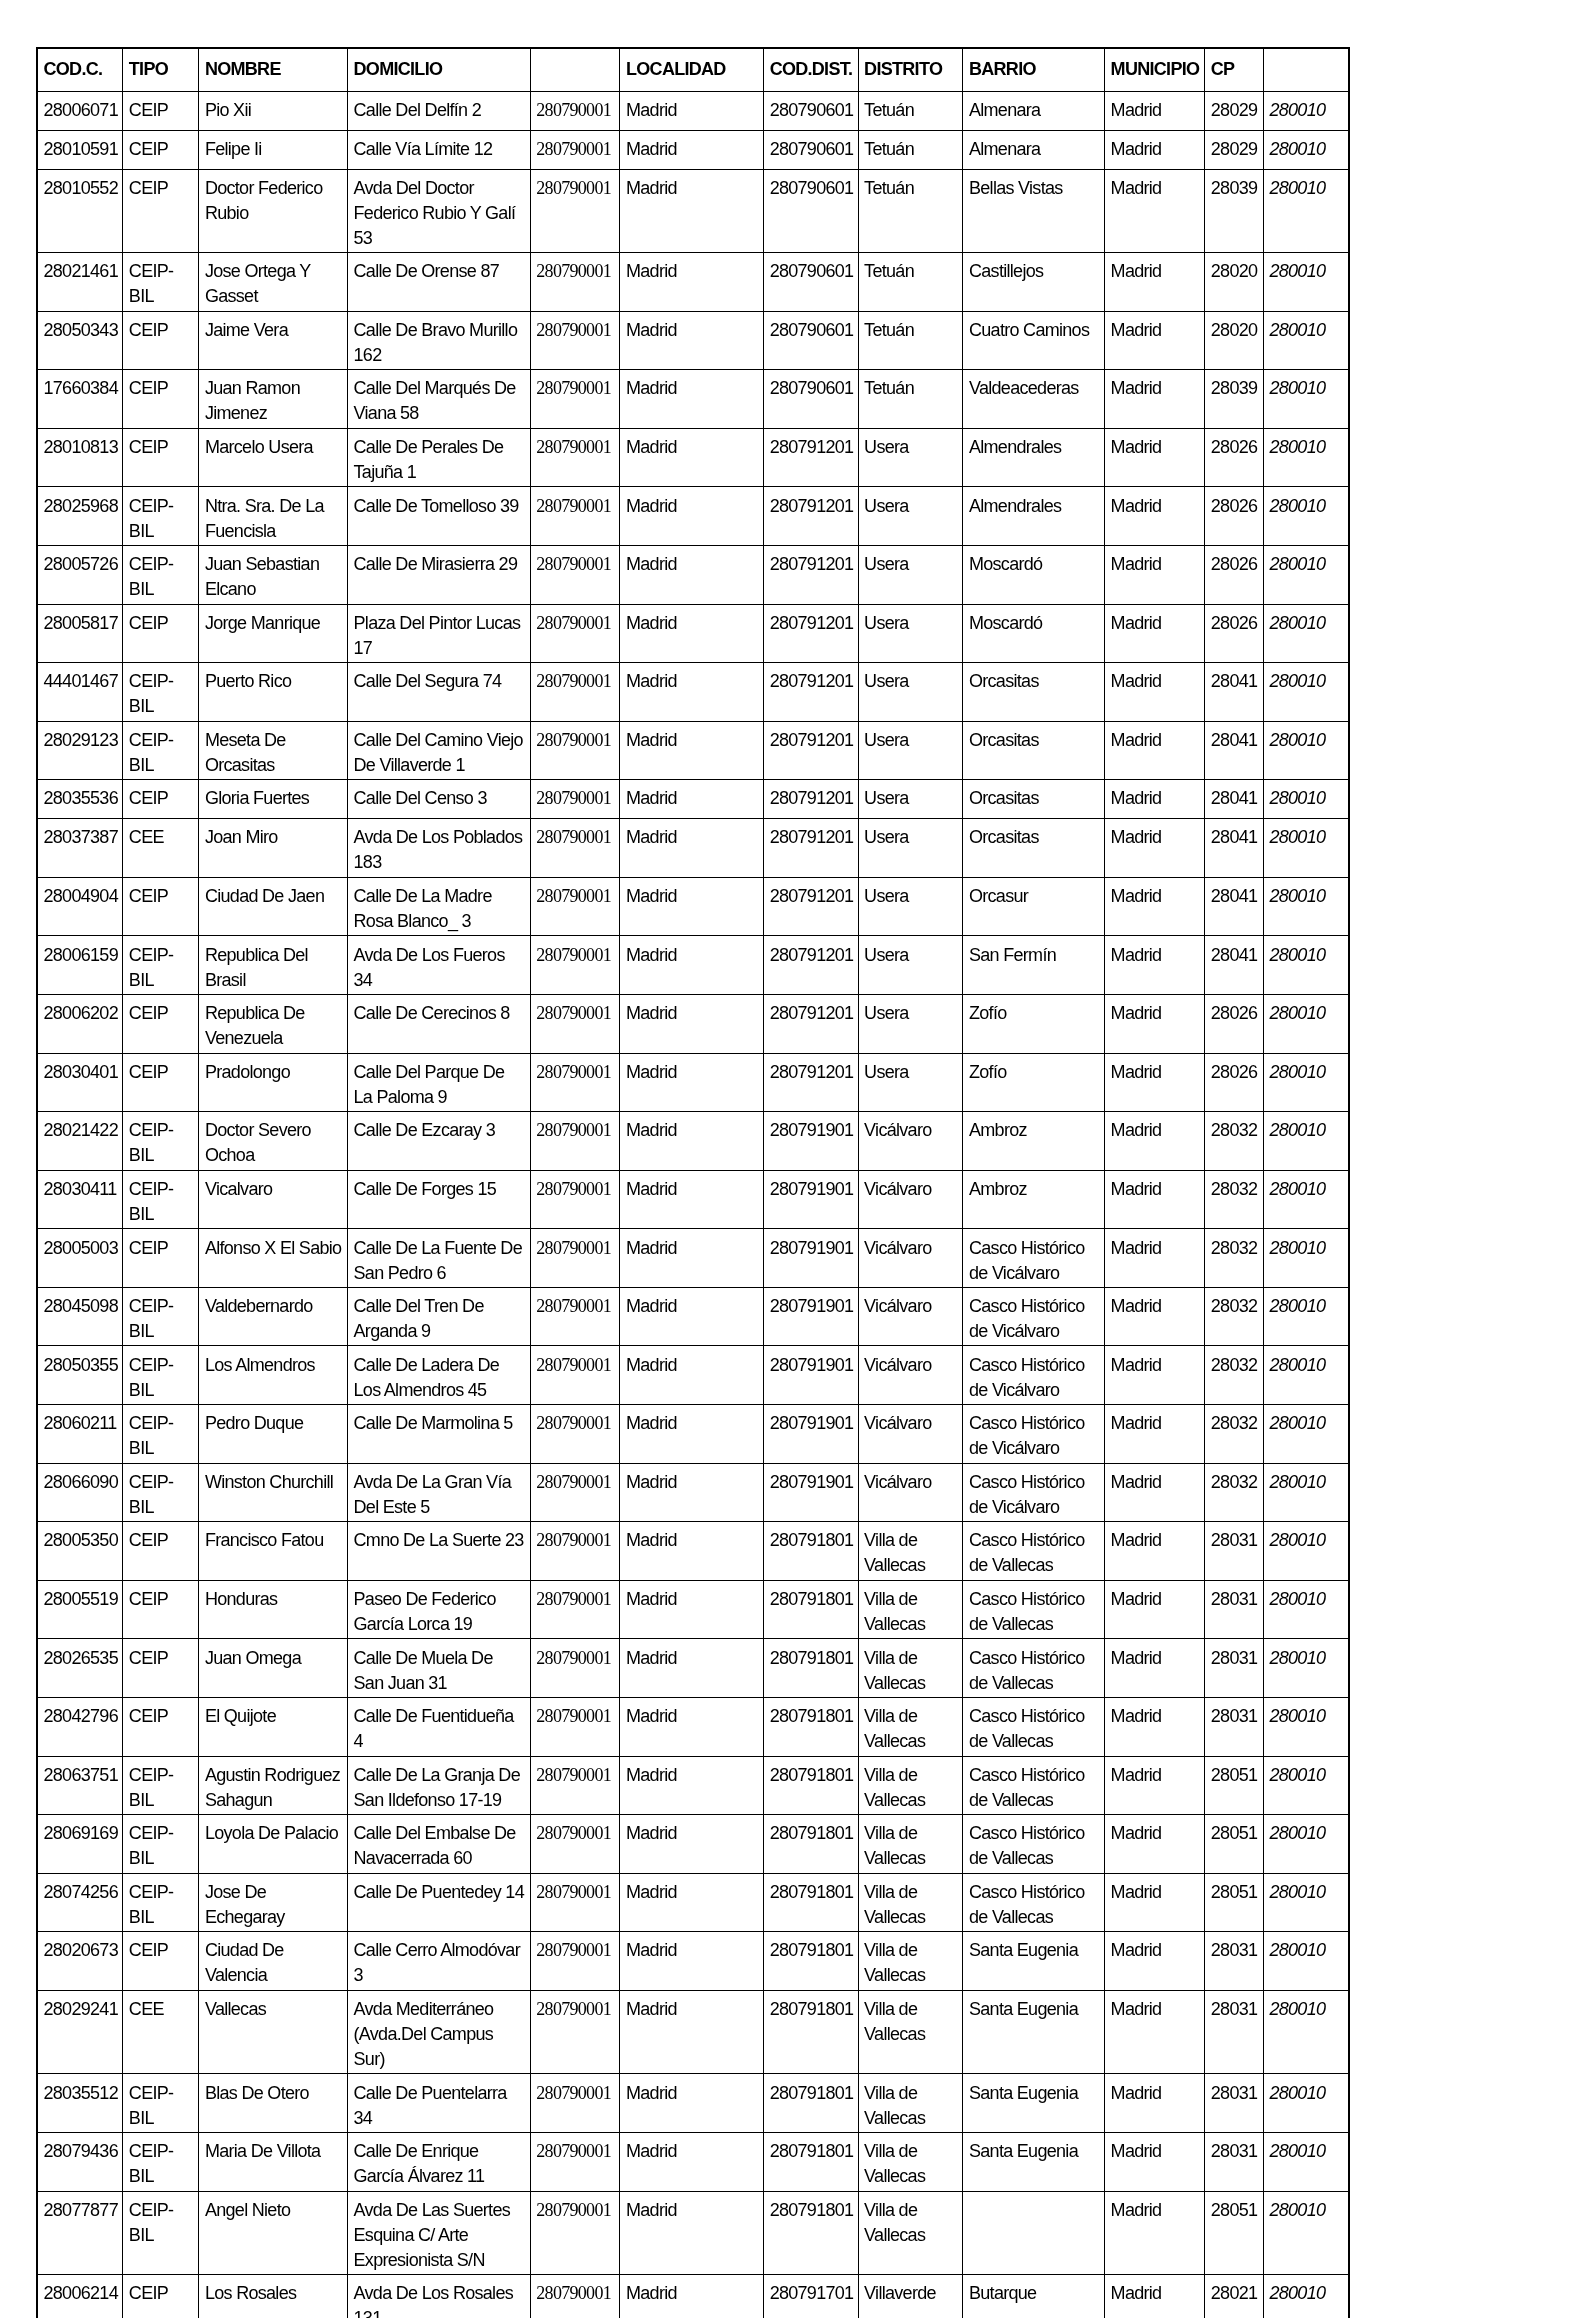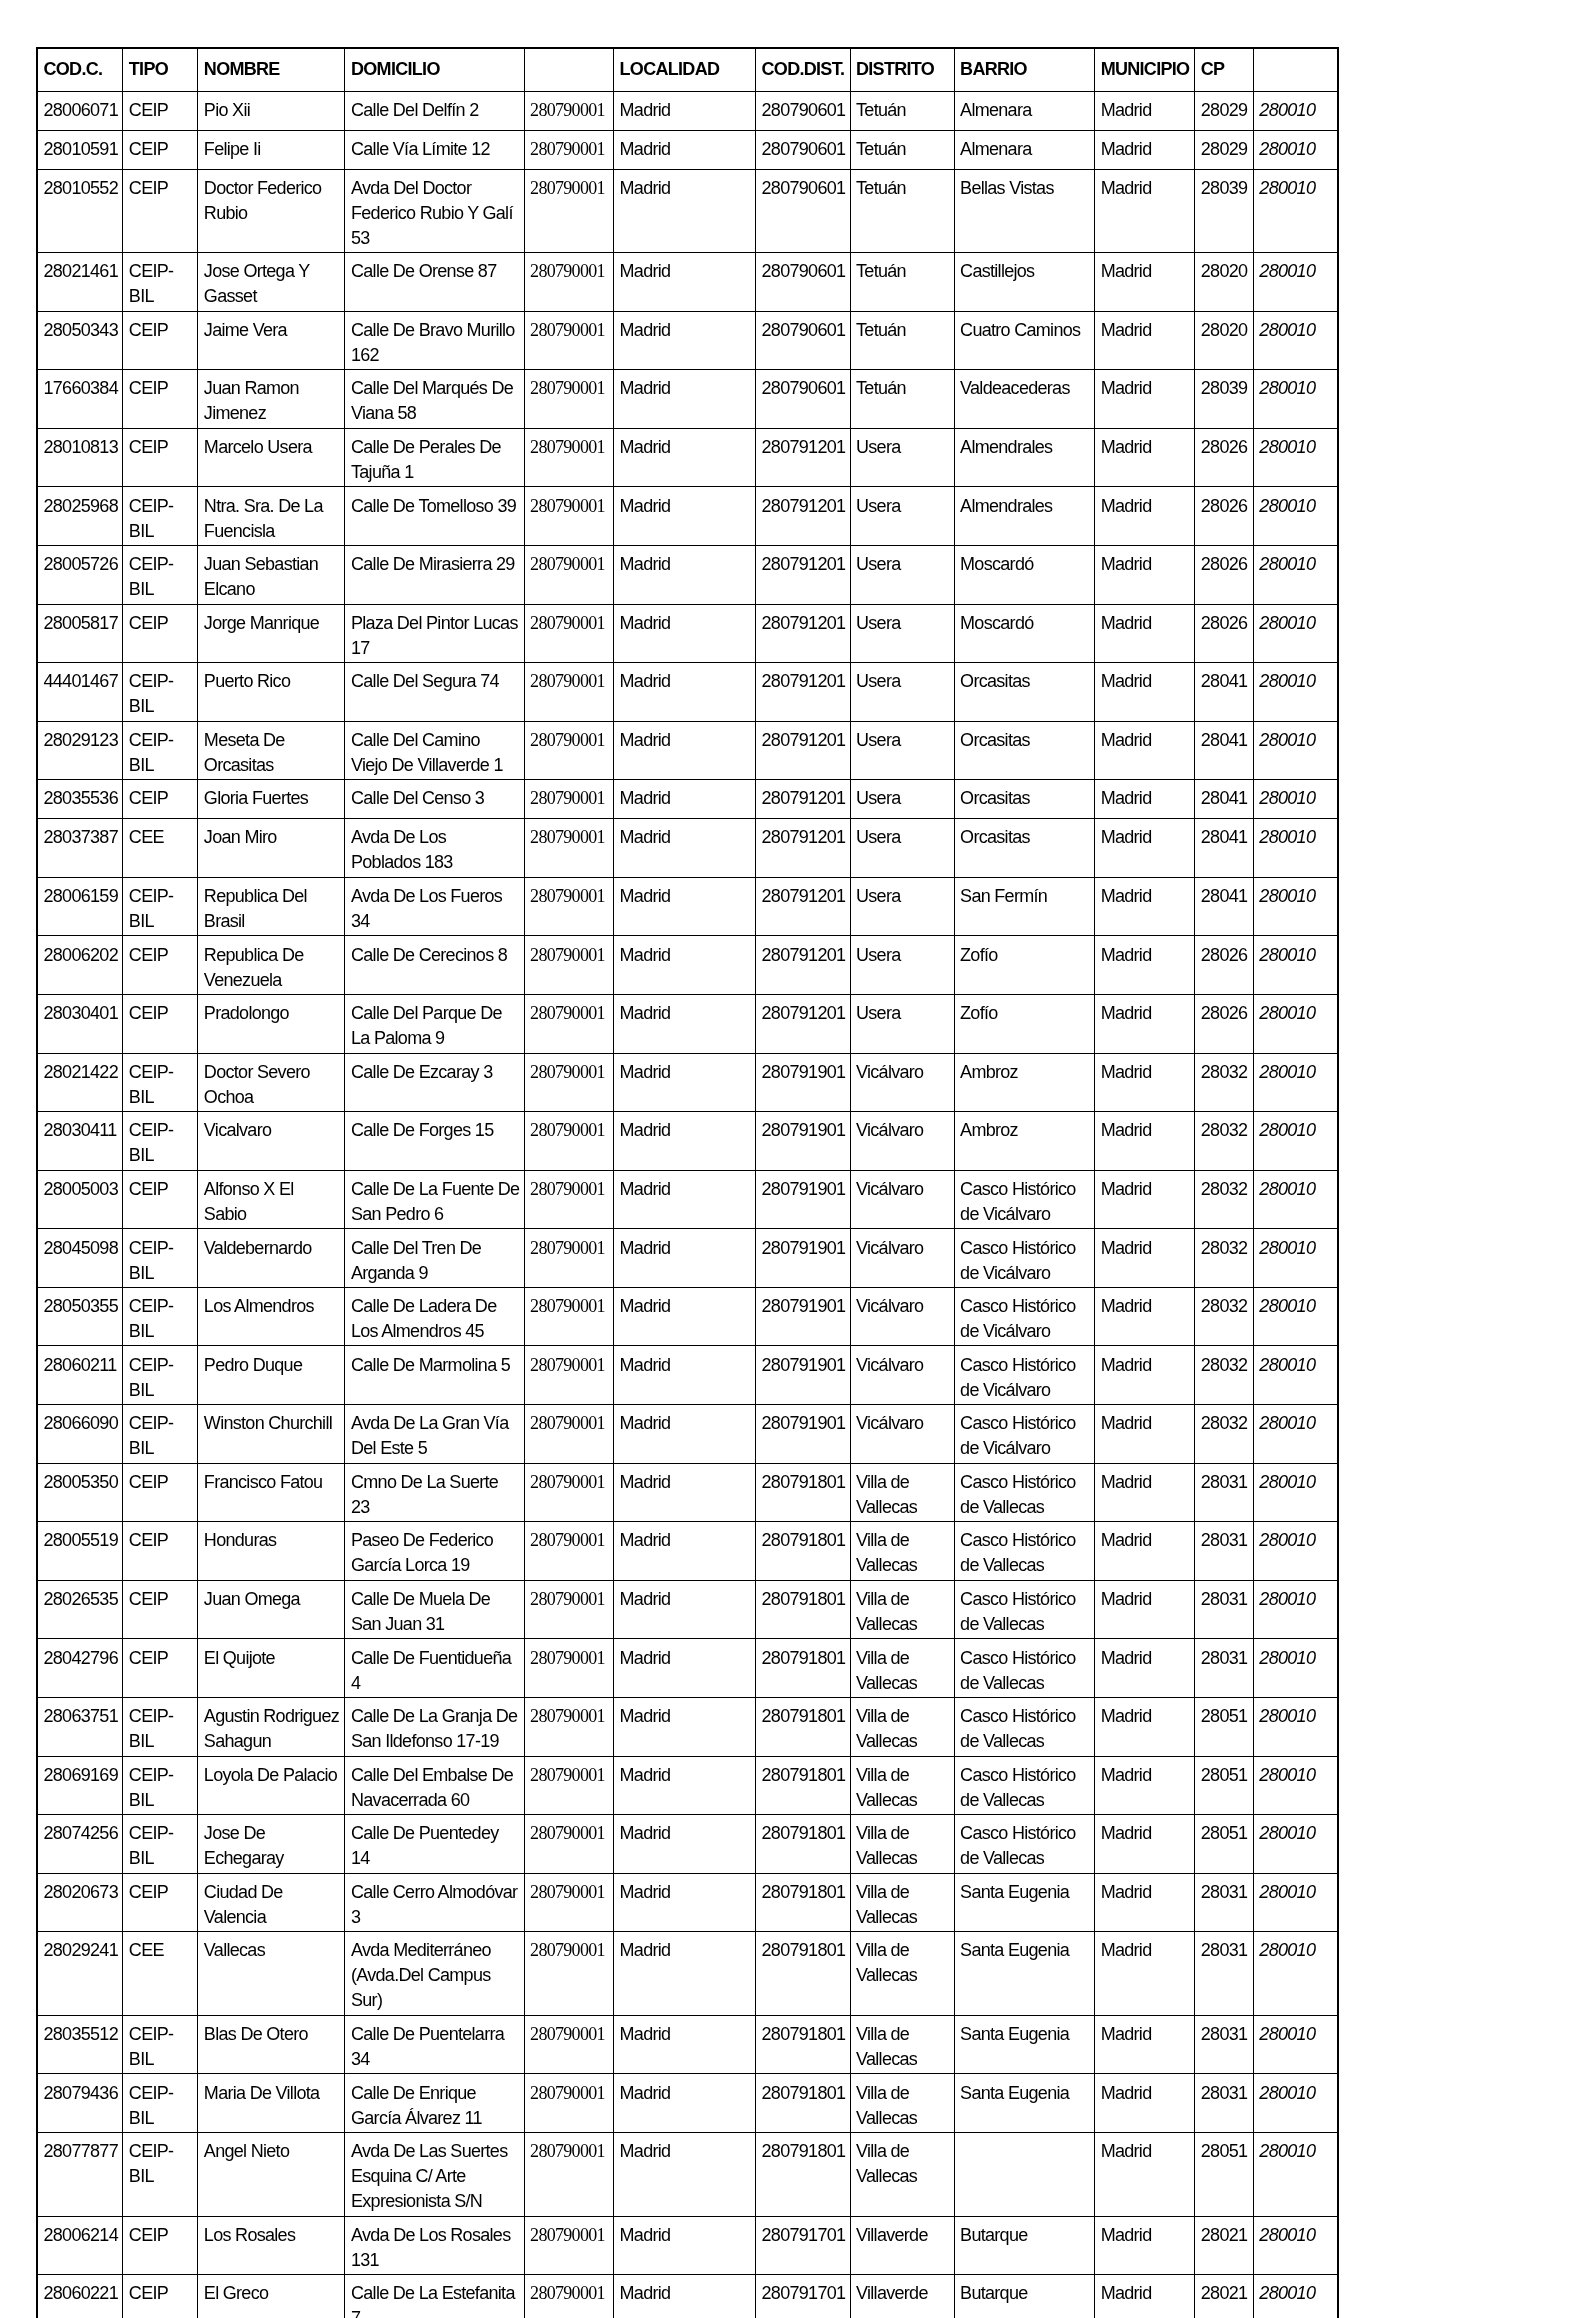--- a/index.html
+++ b/index.html
@@ -12,20 +12,21 @@
     height: 2319px;
     font-family: "Liberation Sans", sans-serif;
     color: #000000;
   }
   .page {
     position: relative;
     width: 1339px;
     height: 2319px;
     background: #ffffff;
     overflow: hidden;
+    padding-left: 11px;
   }
   table.schools {
     position: absolute;
     left: 36px;
     top: 47px;
     border-collapse: collapse;
     table-layout: fixed;
     font-size: 18px;
     letter-spacing: -0.7px;
     line-height: 25px;
@@ -282,20 +283,34 @@
           <td class="c4">280790001</td>
           <td class="c5">Madrid</td>
           <td class="c6">280791201</td>
           <td class="c7">Usera</td>
           <td class="c8">Orcasitas</td>
           <td class="c9">Madrid</td>
           <td class="c10">28041</td>
           <td class="c11">280010</td>
         </tr>
         <tr>
+          <td class="c0">28004904</td>
+          <td class="c1">CEIP</td>
+          <td class="c2">Ciudad De Jaen</td>
+          <td class="c3">Calle De La Madre Rosa Blanco_ 3</td>
+          <td class="c4">280790001</td>
+          <td class="c5">Madrid</td>
+          <td class="c6">280791201</td>
+          <td class="c7">Usera</td>
+          <td class="c8">Orcasur</td>
+          <td class="c9">Madrid</td>
+          <td class="c10">28041</td>
+          <td class="c11">280010</td>
+        </tr>
+        <tr>
           <td class="c0">28006159</td>
           <td class="c1">CEIP-BIL</td>
           <td class="c2">Republica Del Brasil</td>
           <td class="c3">Avda De Los Fueros 34</td>
           <td class="c4">280790001</td>
           <td class="c5">Madrid</td>
           <td class="c6">280791201</td>
           <td class="c7">Usera</td>
           <td class="c8">San Fermín</td>
           <td class="c9">Madrid</td>

